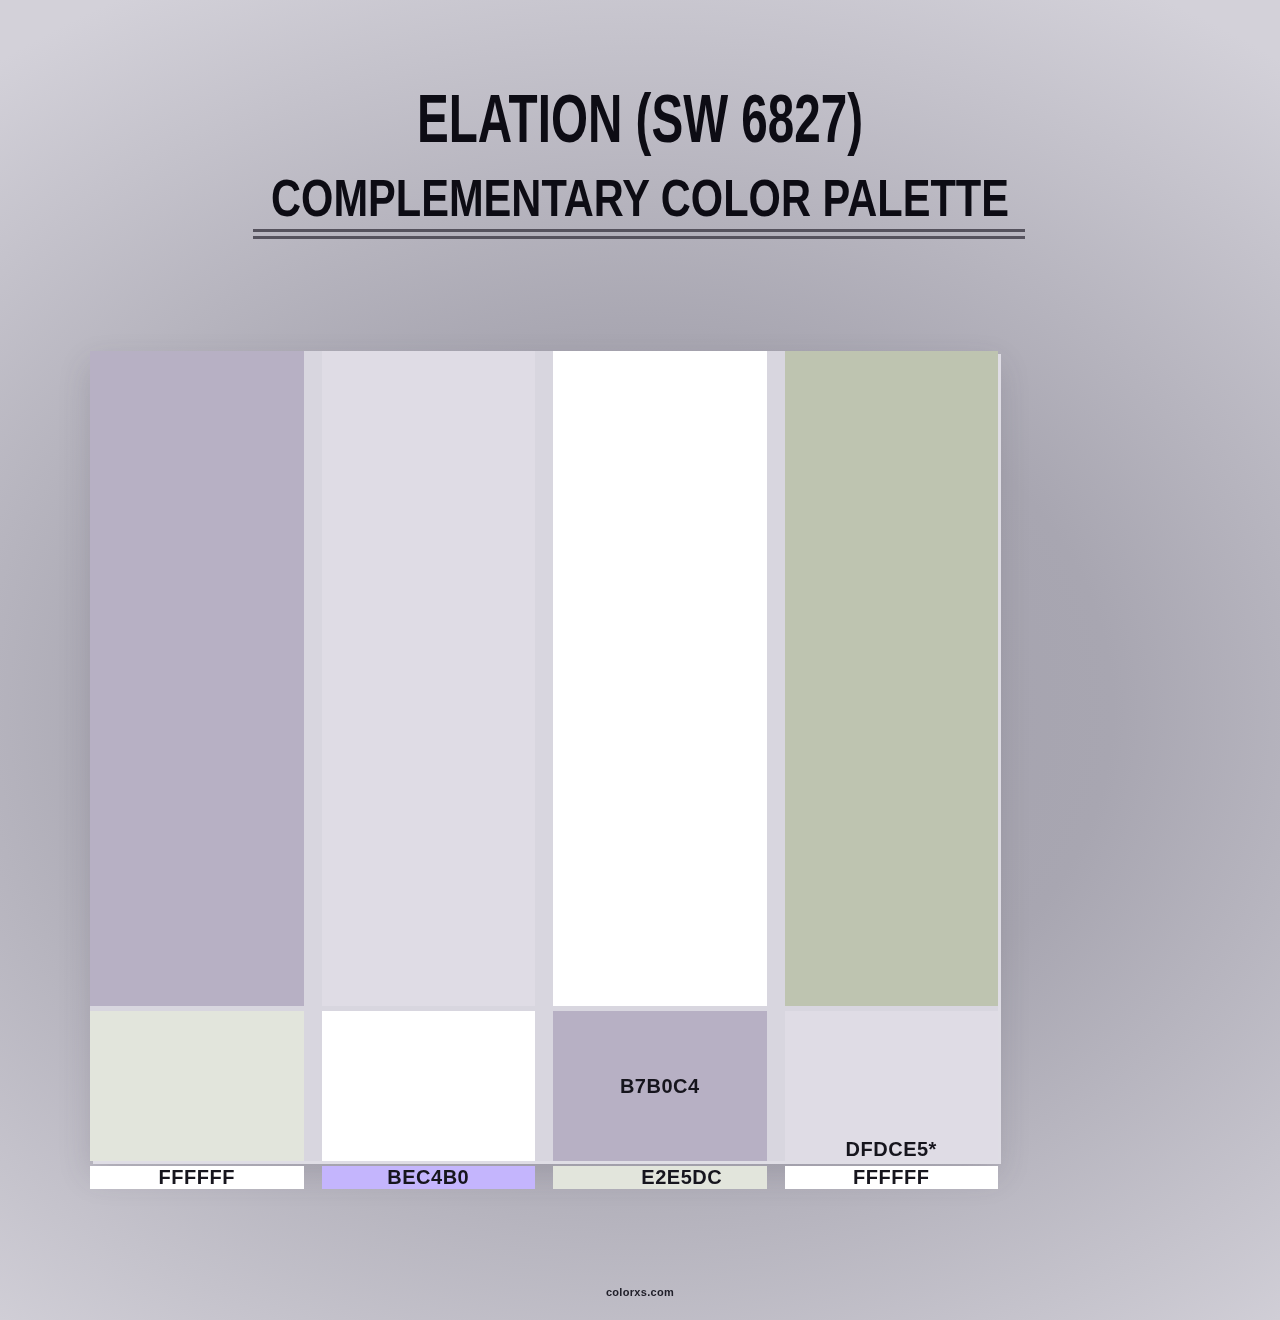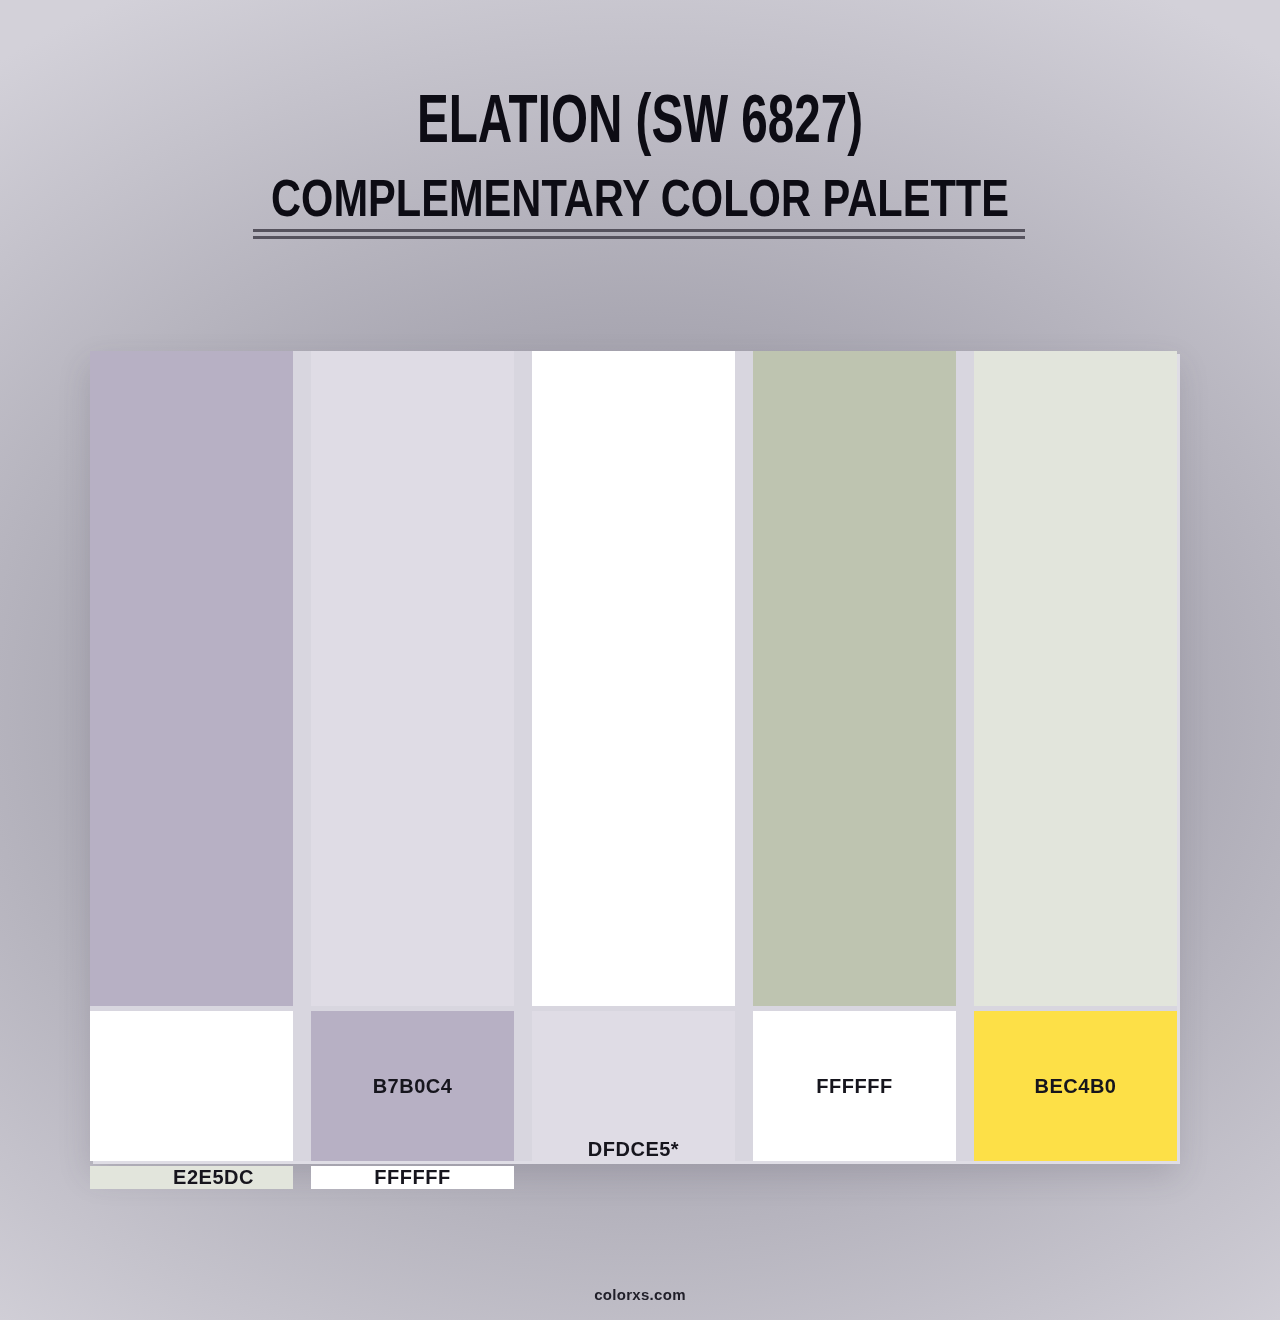--- a/index.html
+++ b/index.html
@@ -50,44 +50,44 @@
   .header-divider {
     position: absolute;
     top: 229px; left: 253px;
     width: 772px; height: 10px;
     border-top: 3px solid var(--divider-color);
     border-bottom: 3px solid var(--divider-color);
   }
   .palette {
     position: absolute;
     left: 90px; top: 351px;
-    width: 1087px; height: 810px;
+    width: 908px; height: 810px;
     display: grid;
-    grid-template-columns: repeat(5, 1fr);
+    grid-template-columns: repeat(4, 1fr);
     grid-template-rows: 655px 150px;
     gap: 5px 18px;
     background: var(--gap-color);
     box-shadow: 3px 3px 0 var(--rim-color), 0 14px 30px rgba(70, 68, 85, 0.18);
   }
   .swatch-block { width: 100%; height: 100%; }
   .swatch-label-block {
     width: 100%; height: 100%;
     display: flex;
     align-items: center;
     justify-content: center;
     font-size: 20px;
     font-weight: bold;
     letter-spacing: 0.5px;
     color: var(--label-text-color);
   }
   .footer {
     position: absolute;
     top: 1286px; left: 0; width: 100%;
     text-align: center;
-    font-size: 15px;
+    font-size: 11px;
     font-weight: bold;
     letter-spacing: 0.3px;
     color: var(--footer-text-color);
   }
 </style>
 </head>
 <body>
 
 <h1 class="page-title">ELATION (SW 6827)</h1>
 <h2 class="page-subtitle">COMPLEMENTARY COLOR PALETTE</h2>
@@ -104,21 +104,21 @@
 
   <div class="swatch-label-block" style="background: rgb(183, 176, 196);">
     <span>B7B0C4</span>
   </div>
   <div class="swatch-label-block" style="background: rgb(223, 220, 229); align-items: flex-end;">
     <span>DFDCE5*</span>
   </div>
   <div class="swatch-label-block" style="background: rgb(255, 255, 255);">
     <span>FFFFFF</span>
   </div>
-  <div class="swatch-label-block" style="background: #fde047;">
+  <div class="swatch-label-block" style="background: #c4b5fd;">
     <span>BEC4B0</span>
   </div>
   <div class="swatch-label-block" style="background: rgb(226, 229, 220); padding-left: 44px;">
     <span>E2E5DC</span>
   </div>
   <div class="swatch-label-block" style="background: rgb(255, 255, 255);">
     <span>FFFFFF</span>
   </div>
 </div>
 

